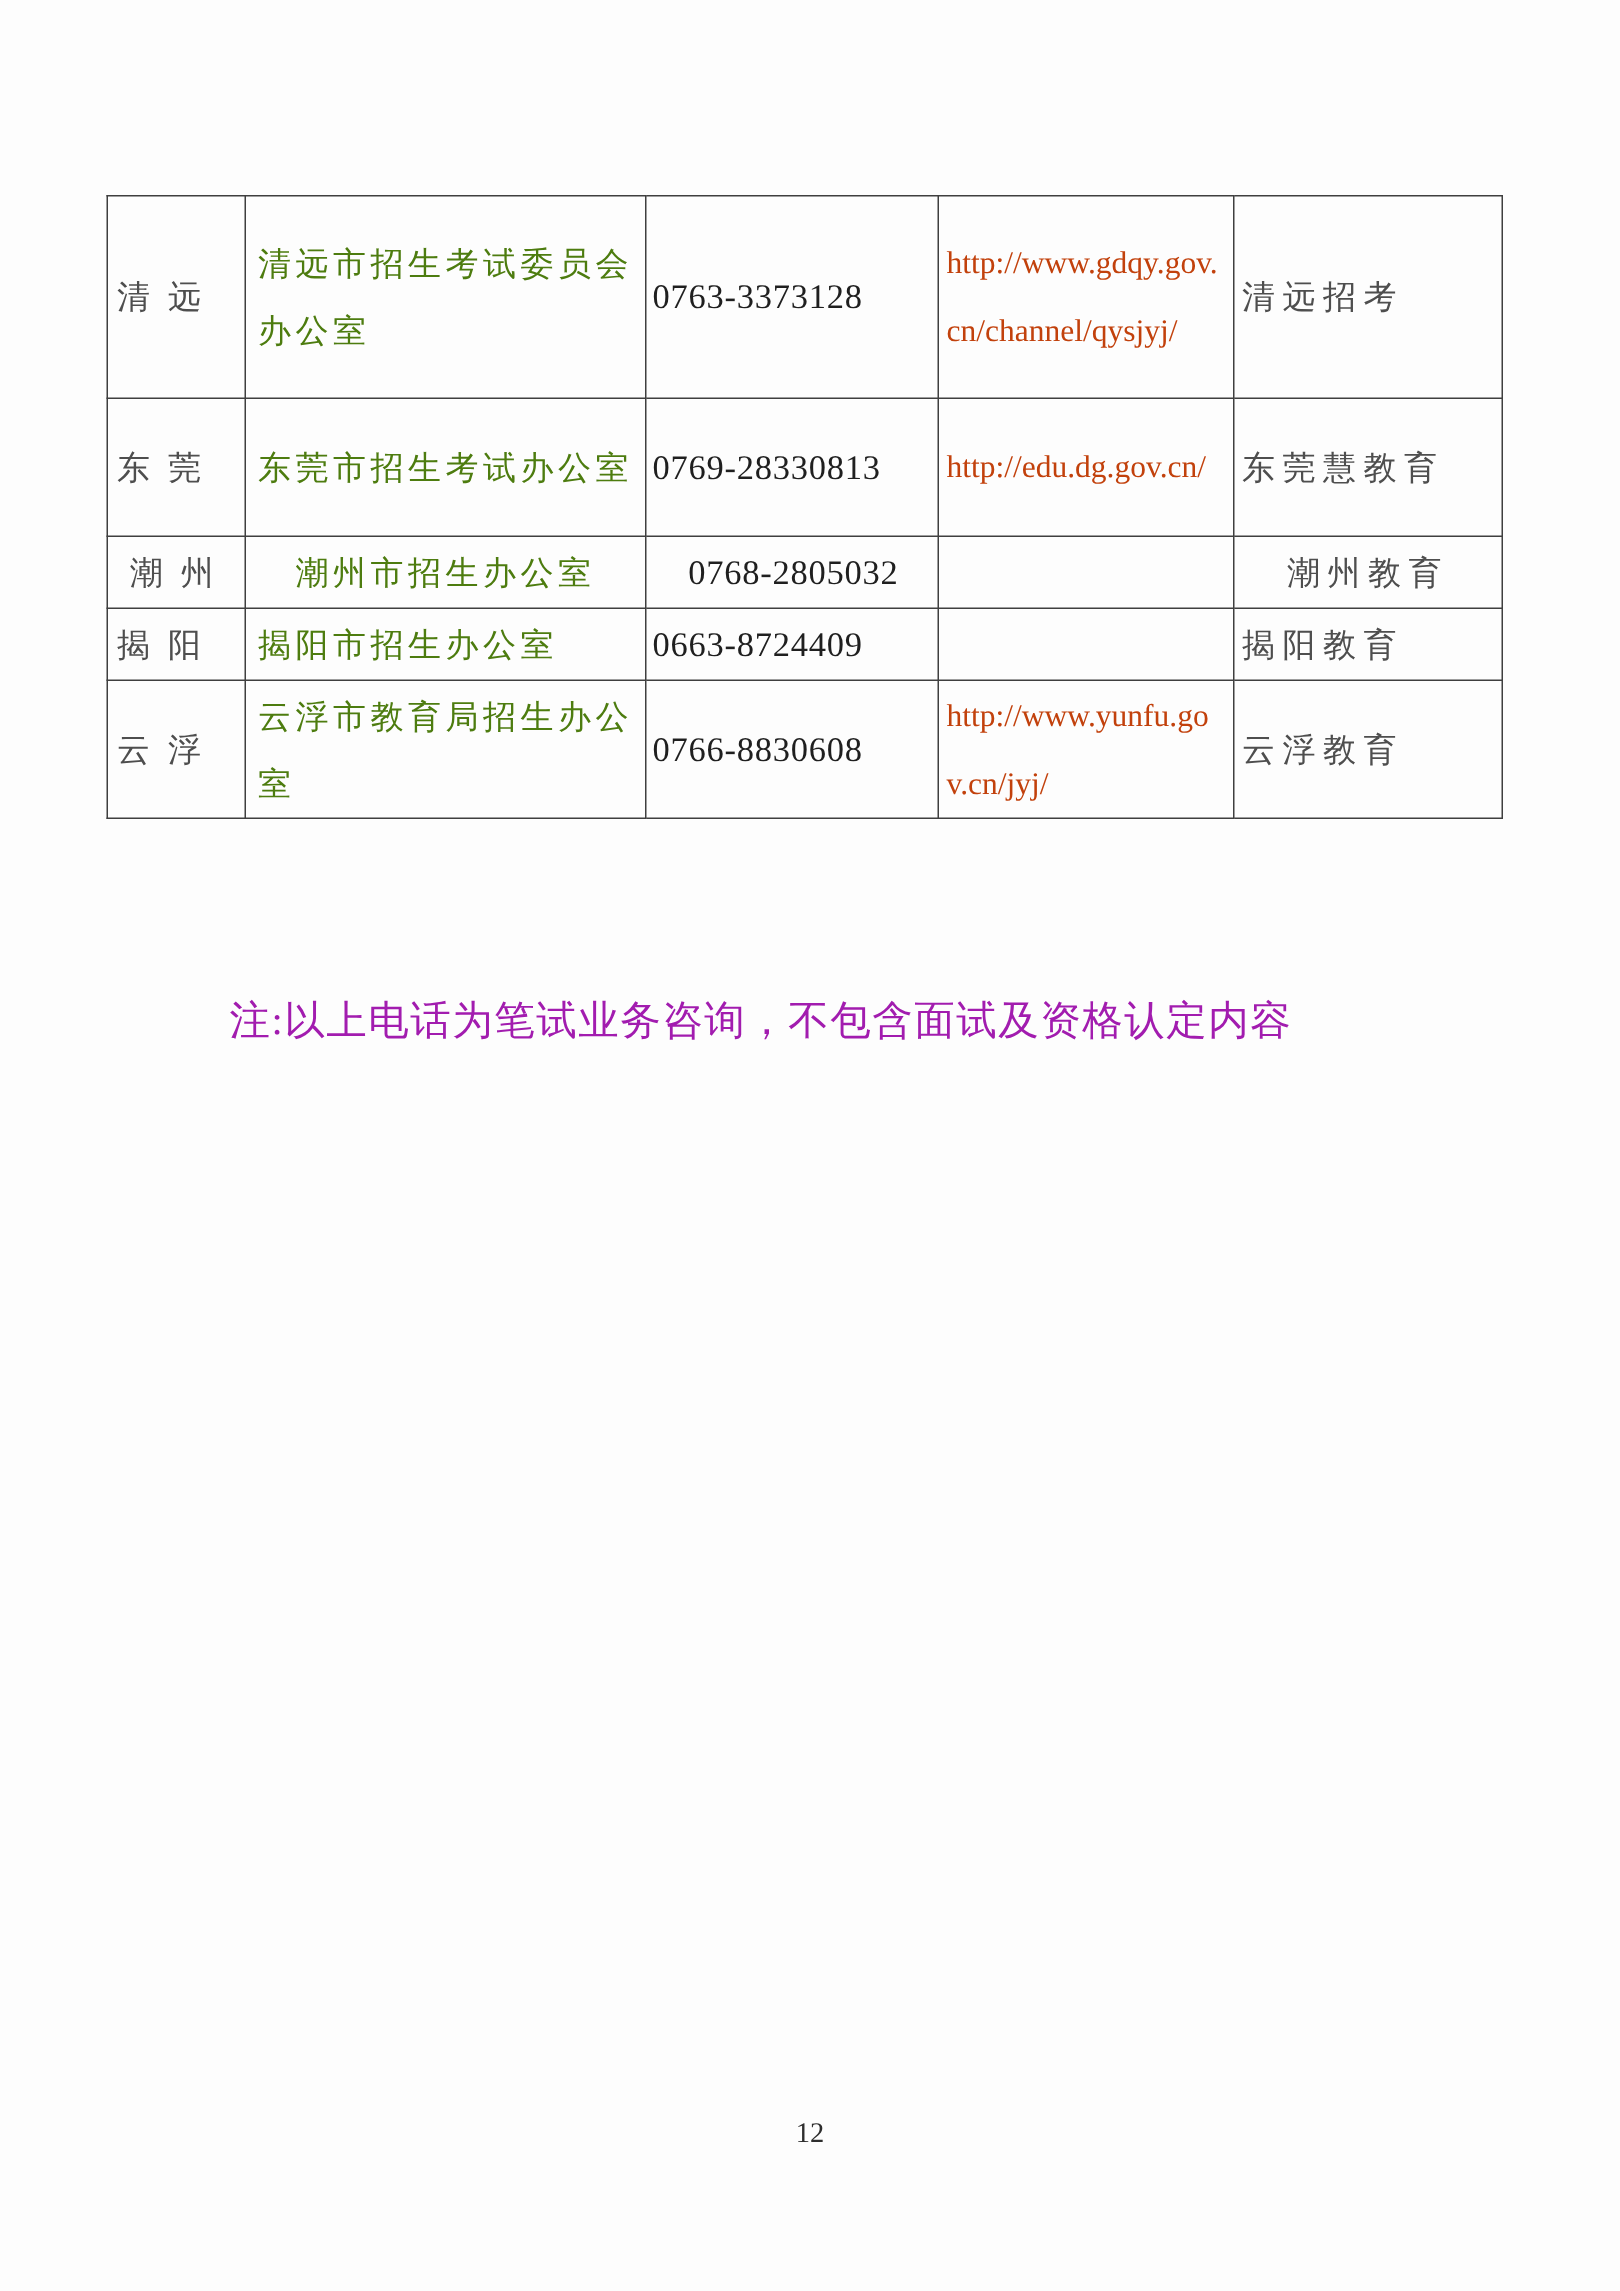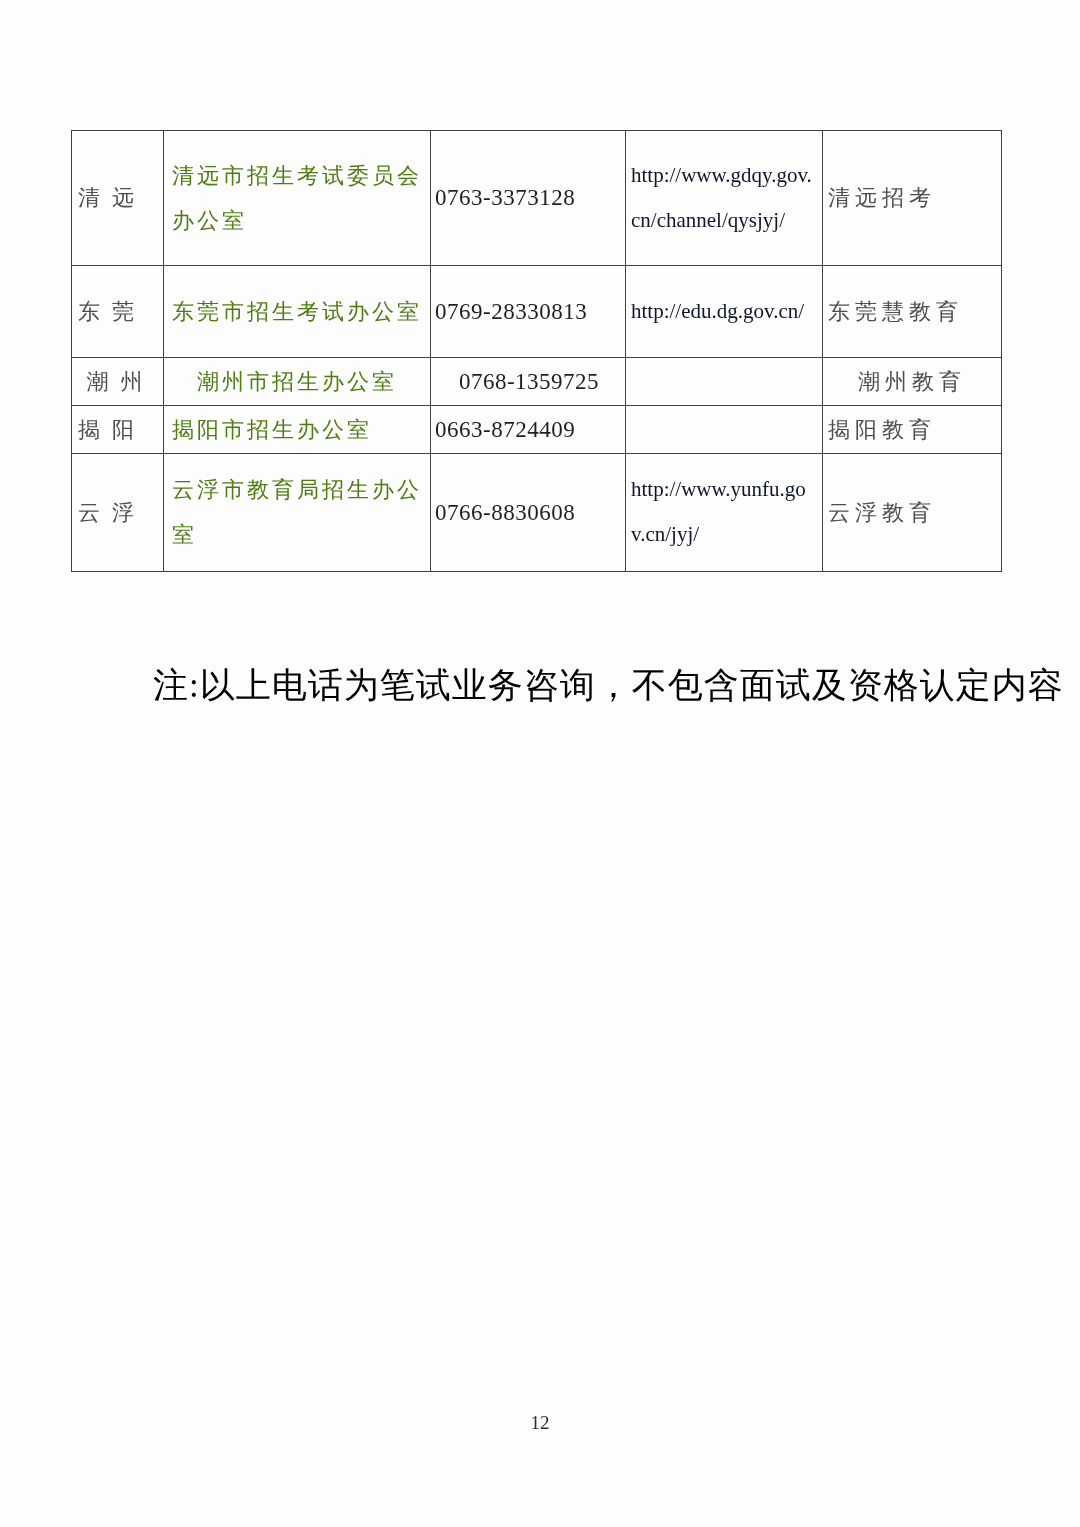--- a/index.html
+++ b/index.html
@@ -57,37 +57,37 @@
   td.phone {
     font-size: 23px;
     padding: 0 2px 0 4px;
     color: #1f1f1f;
     letter-spacing: 0.5px;
     margin-top: 12px;
   }
   td.website {
     font-size: 21px;
     line-height: 2.15;
-    padding: 13px 5px;
-    color: #0f172a;
+    padding: 0 5px;
+    color: #c2410c;
     word-break: break-all;
   }
   td.wechat {
     font-size: 22px;
     letter-spacing: 5px;
     padding: 0 5px;
     color: #4e4e4e;
   }
   .note {
     position: absolute;
     left: 153px;
     top: 662px;
-    font-size: 35px;
+    font-size: 27px;
     letter-spacing: 1px;
-    color: #000000;
+    color: #a21caf;
     white-space: nowrap;
   }
   .page-number {
     position: absolute;
     left: 0;
     top: 1412px;
     width: 1080px;
     text-align: center;
     font-size: 19px;
     color: #2e2e2e;
@@ -115,21 +115,21 @@
     <tr class="r1">
       <td class="city">东莞</td>
       <td class="office">东莞市招生考试办公室</td>
       <td class="phone">0769-28330813</td>
       <td class="website">http://edu.dg.gov.cn/</td>
       <td class="wechat">东莞慧教育</td>
     </tr>
     <tr class="r3">
       <td class="city">潮州</td>
       <td class="office">潮州市招生办公室</td>
-      <td class="phone">0768-1359725</td>
+      <td class="phone">0768-2805032</td>
       <td class="website"></td>
       <td class="wechat">潮州教育</td>
     </tr>
     <tr class="r4">
       <td class="city">揭阳</td>
       <td class="office">揭阳市招生办公室</td>
       <td class="phone">0663-8724409</td>
       <td class="website"></td>
       <td class="wechat">揭阳教育</td>
     </tr>

